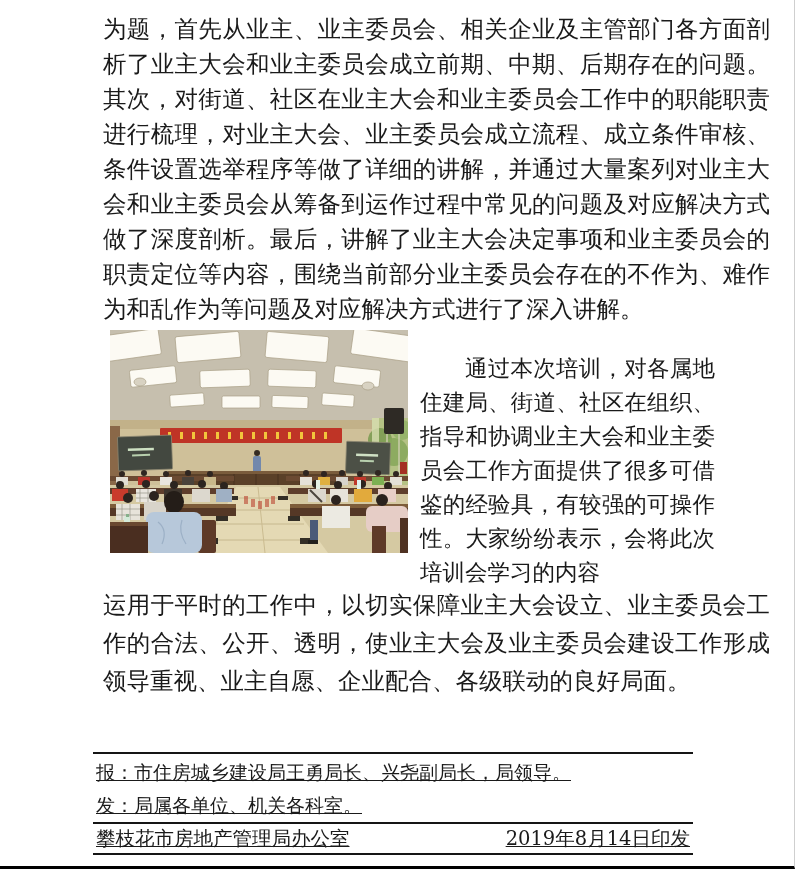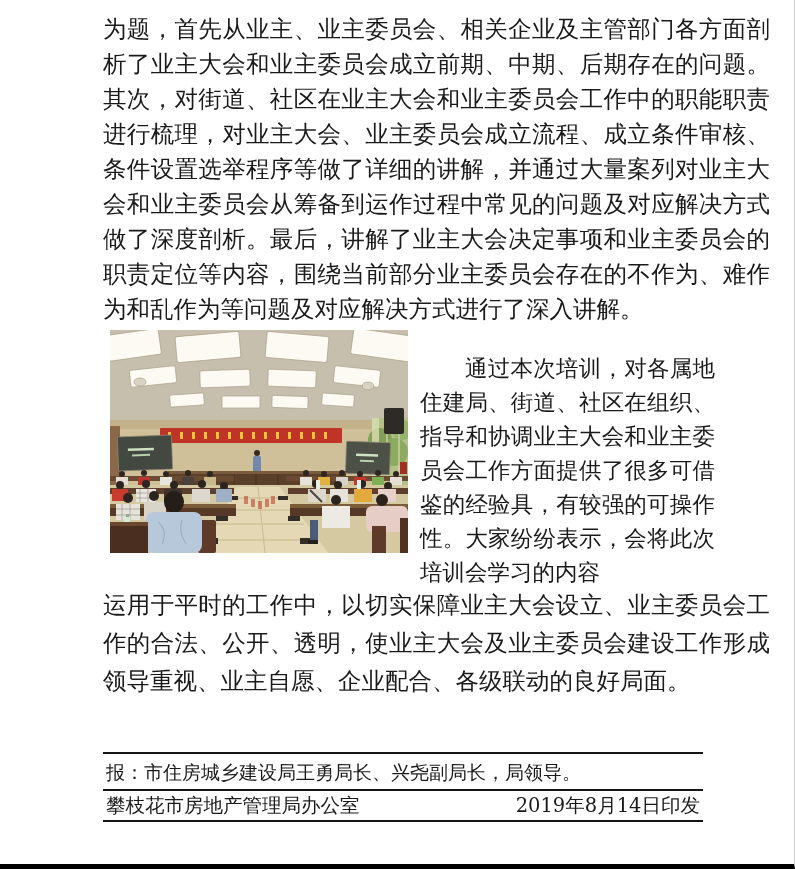--- a/index.html
+++ b/index.html
@@ -1,27 +1,27 @@
 <!DOCTYPE html>
 <html><head>
 <meta charset="utf-8">
 <style>
   html,body{margin:0;padding:0;background:#ffffff;}
   .page{
     position:relative;width:795px;height:869px;background:#ffffff;overflow:hidden;
     font-family:"DejaVu Serif","Liberation Serif",serif;color:#1a1a1a;
-    border-right:1px solid #cfcfcf;border-bottom:5px solid #000000;box-sizing:border-box;
+    border-right:1px solid #cfcfcf;border-bottom:3px solid #000000;box-sizing:border-box;
   }
   .para{position:absolute;margin:0;text-align:justify;text-justify:inter-character;}
   .para1{left:103px;top:12px;width:667px;font-size:23.5px;line-height:35px;}
   .para2-beside{left:420px;top:326px;width:295px;font-size:22.5px;line-height:34px;text-indent:2em;margin-top:25px;}
   .para2-below{left:103px;top:586px;width:667px;font-size:23.5px;line-height:38px;}
   .photo{position:absolute;left:110px;top:330px;width:298px;height:223px;}
   .photo svg{display:block;width:100%;height:100%;}
-  .footer{position:absolute;left:103px;top:752px;width:600px;}
+  .footer{position:absolute;left:93px;top:752px;width:600px;text-decoration:underline;}
   .rule{height:0;border-top:2px solid #151515;}
   .footer-line{margin:0;padding-left:3px;font-size:19px;line-height:33px;}
   .footer-line:first-of-type{margin-top:2px;}
   .issue-row{display:flex;justify-content:space-between;align-items:center;
              font-size:19.5px;line-height:29px;padding:0 3px;}
 </style>
 </head>
 <body>
 
 <div class="page">
@@ -220,20 +220,21 @@
       </g>
     </svg>
   </div>
 
   <p class="para para2-beside">通过本次培训，对各属地住建局、街道、社区在组织、指导和协调业主大会和业主委员会工作方面提供了很多可借鉴的经验具，有较强的可操作性。大家纷纷表示，会将此次培训会学习的内容</p>
   <p class="para para2-below">运用于平时的工作中，以切实保障业主大会设立、业主委员会工作的合法、公开、透明，使业主大会及业主委员会建设工作形成领导重视、业主自愿、企业配合、各级联动的良好局面。</p>
 
   <div class="footer">
     <div class="rule"></div>
     <p class="footer-line">报：市住房城乡建设局王勇局长、兴尧副局长，局领导。</p>
+    <p class="footer-line">发：局属各单位、机关各科室。</p>
     <div class="rule"></div>
     <div class="issue-row">
       <span>攀枝花市房地产管理局办公室</span>
       <span>2019年8月14日印发</span>
     </div>
     <div class="rule"></div>
   </div>
 
 </div>
 

